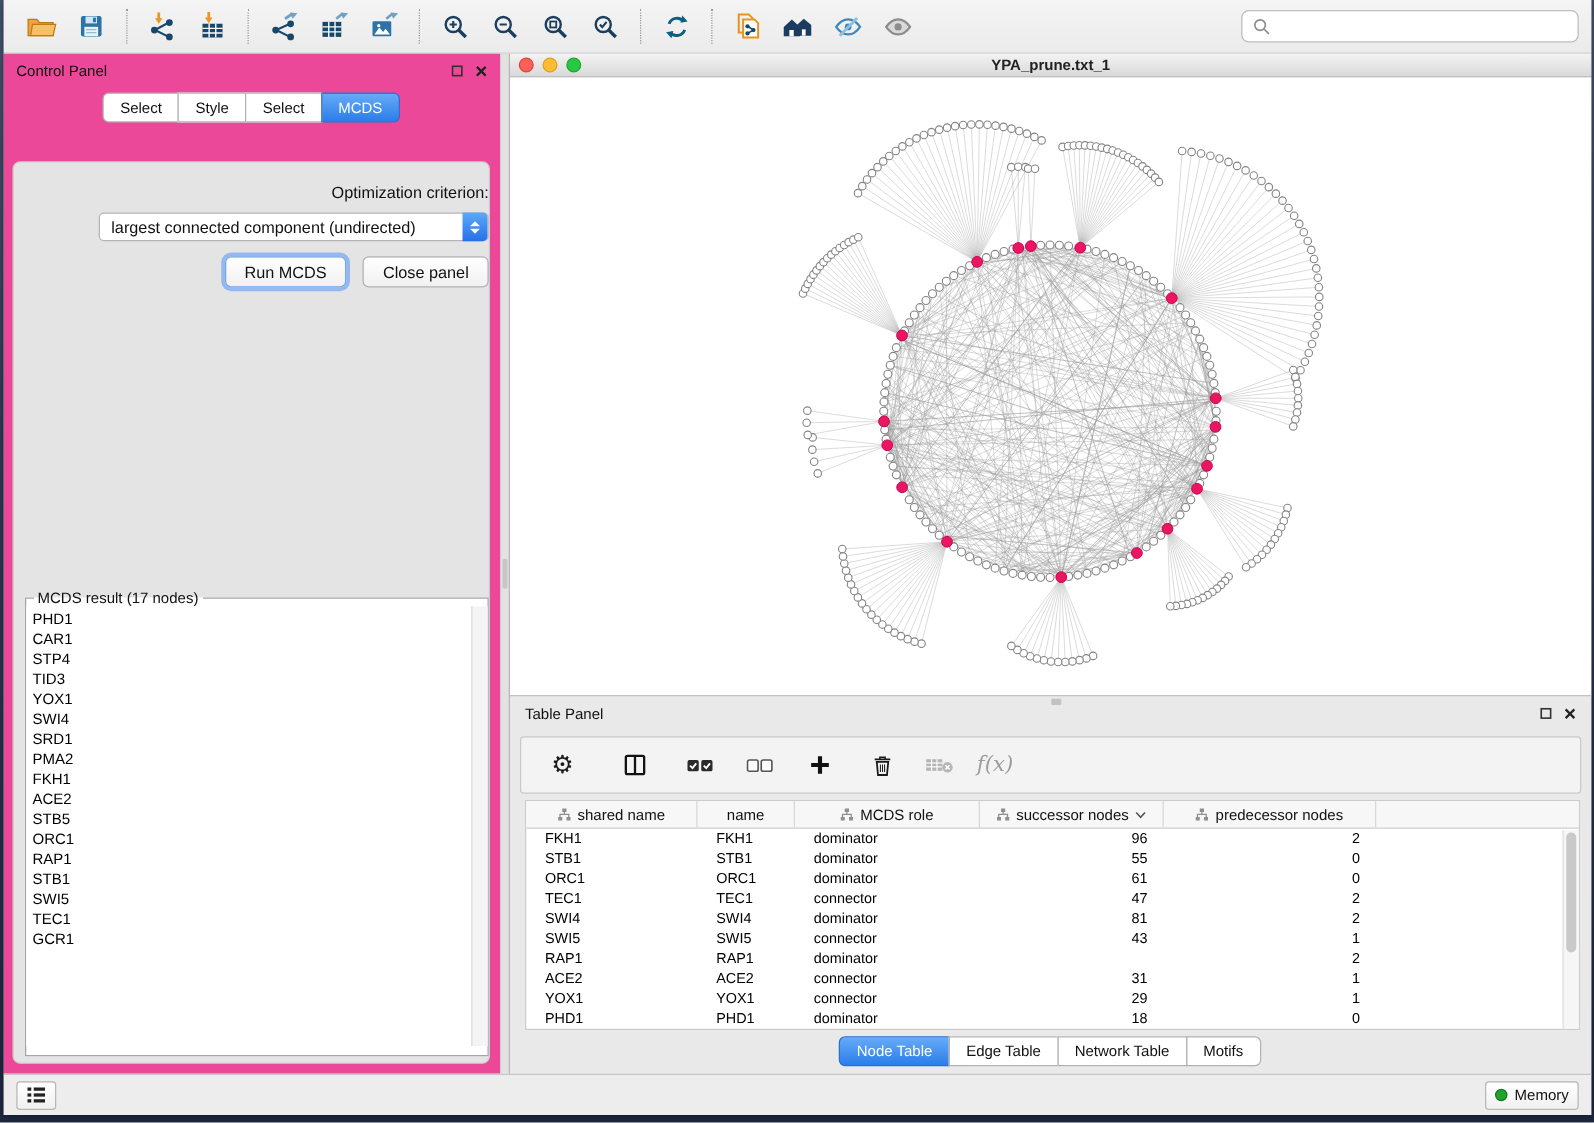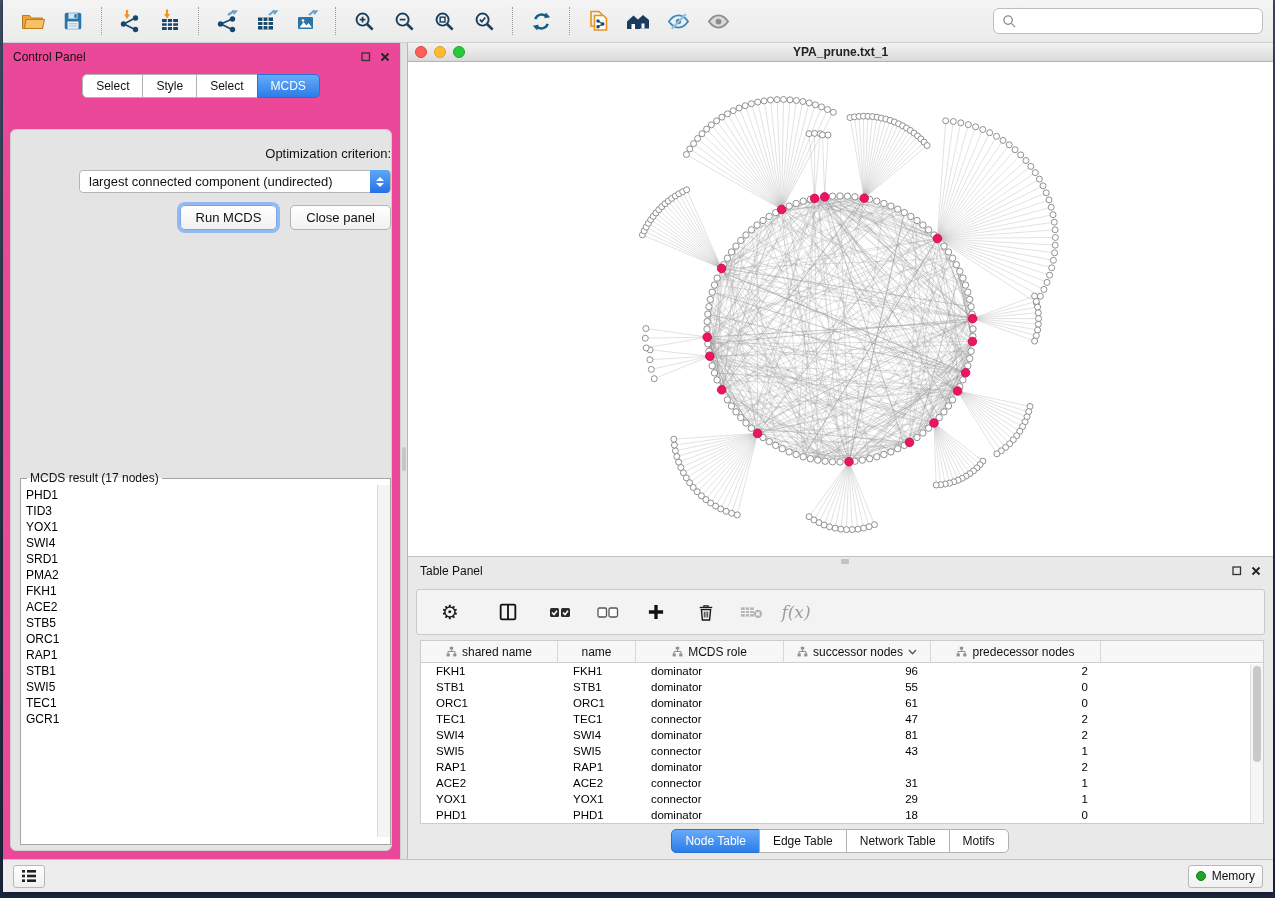--- a/index.html
+++ b/index.html
@@ -321,20 +321,22 @@
       </div>
       <div class="btn-row">
         <button class="mac-btn focused">Run MCDS</button>
         <button class="mac-btn">Close panel</button>
       </div>
       <fieldset class="mcds-group">
         <legend>MCDS result (17 nodes)</legend>
         <div class="mcds-listwrap">
           <ul class="mcds-list" id="mcds-list">
               <li>PHD1</li>
+              <li>CAR1</li>
+              <li>STP4</li>
               <li>TID3</li>
               <li>YOX1</li>
               <li>SWI4</li>
               <li>SRD1</li>
               <li>PMA2</li>
               <li>FKH1</li>
               <li>ACE2</li>
               <li>STB5</li>
               <li>ORC1</li>
               <li>RAP1</li>

